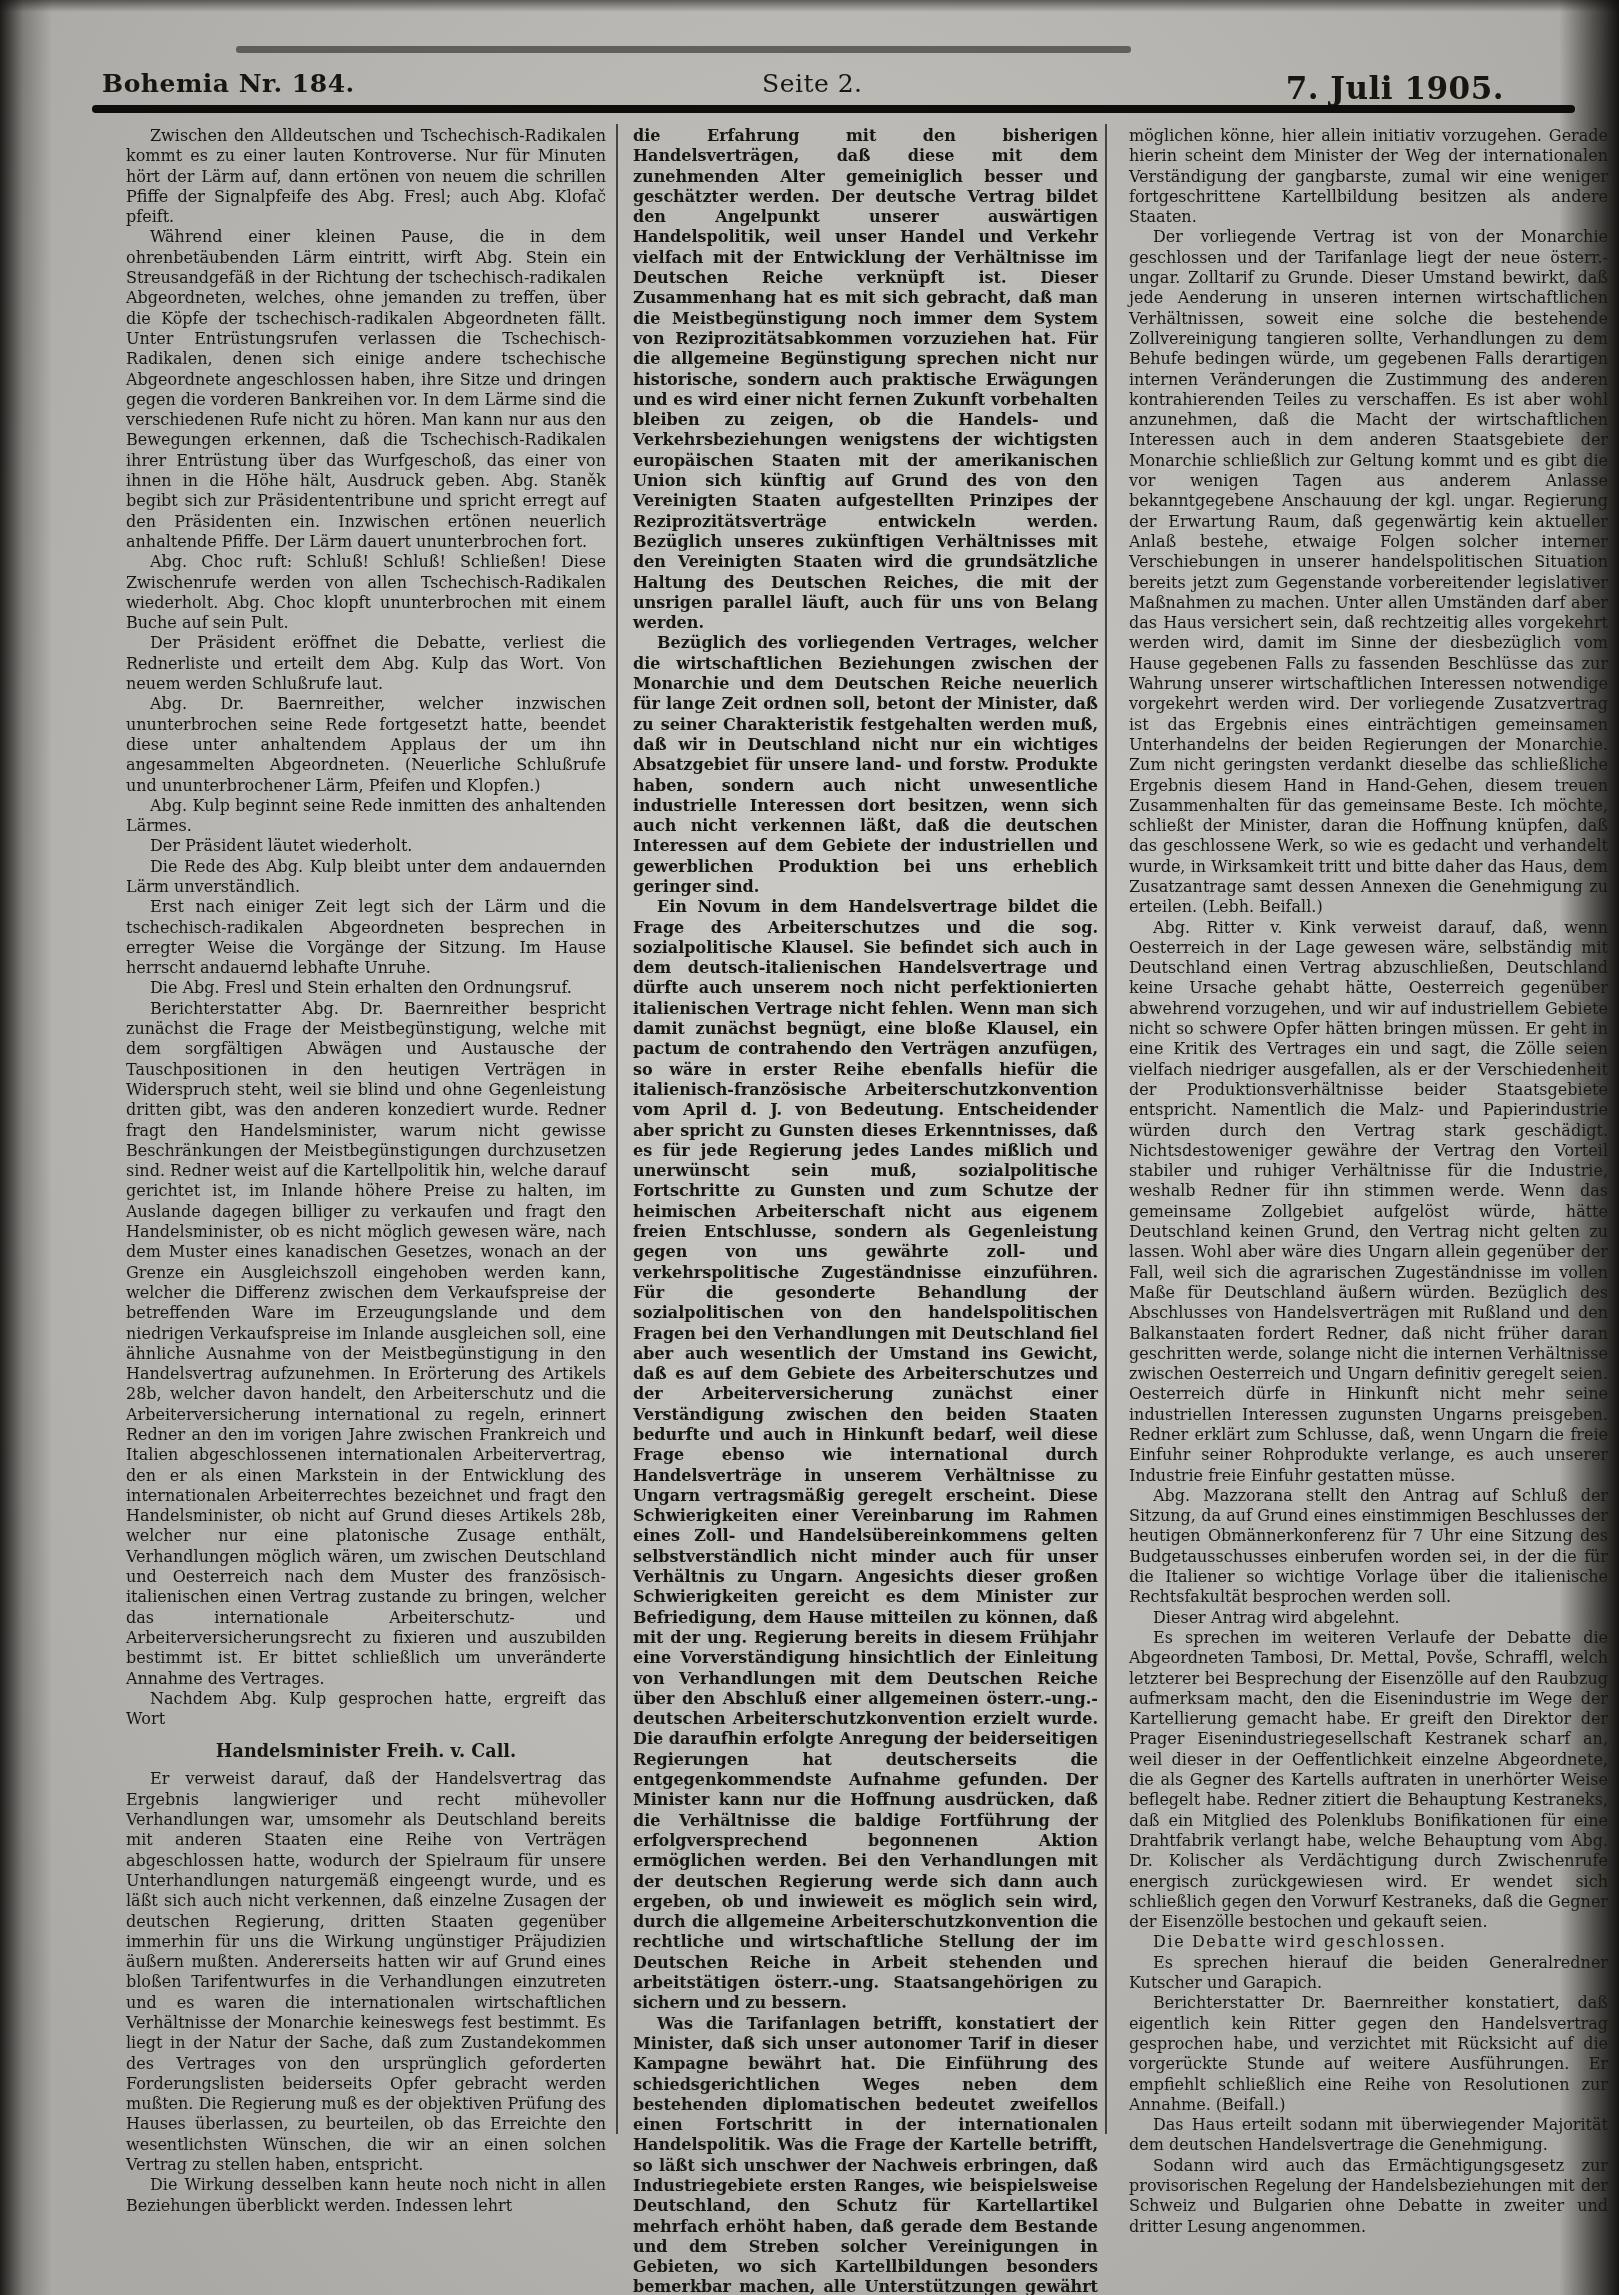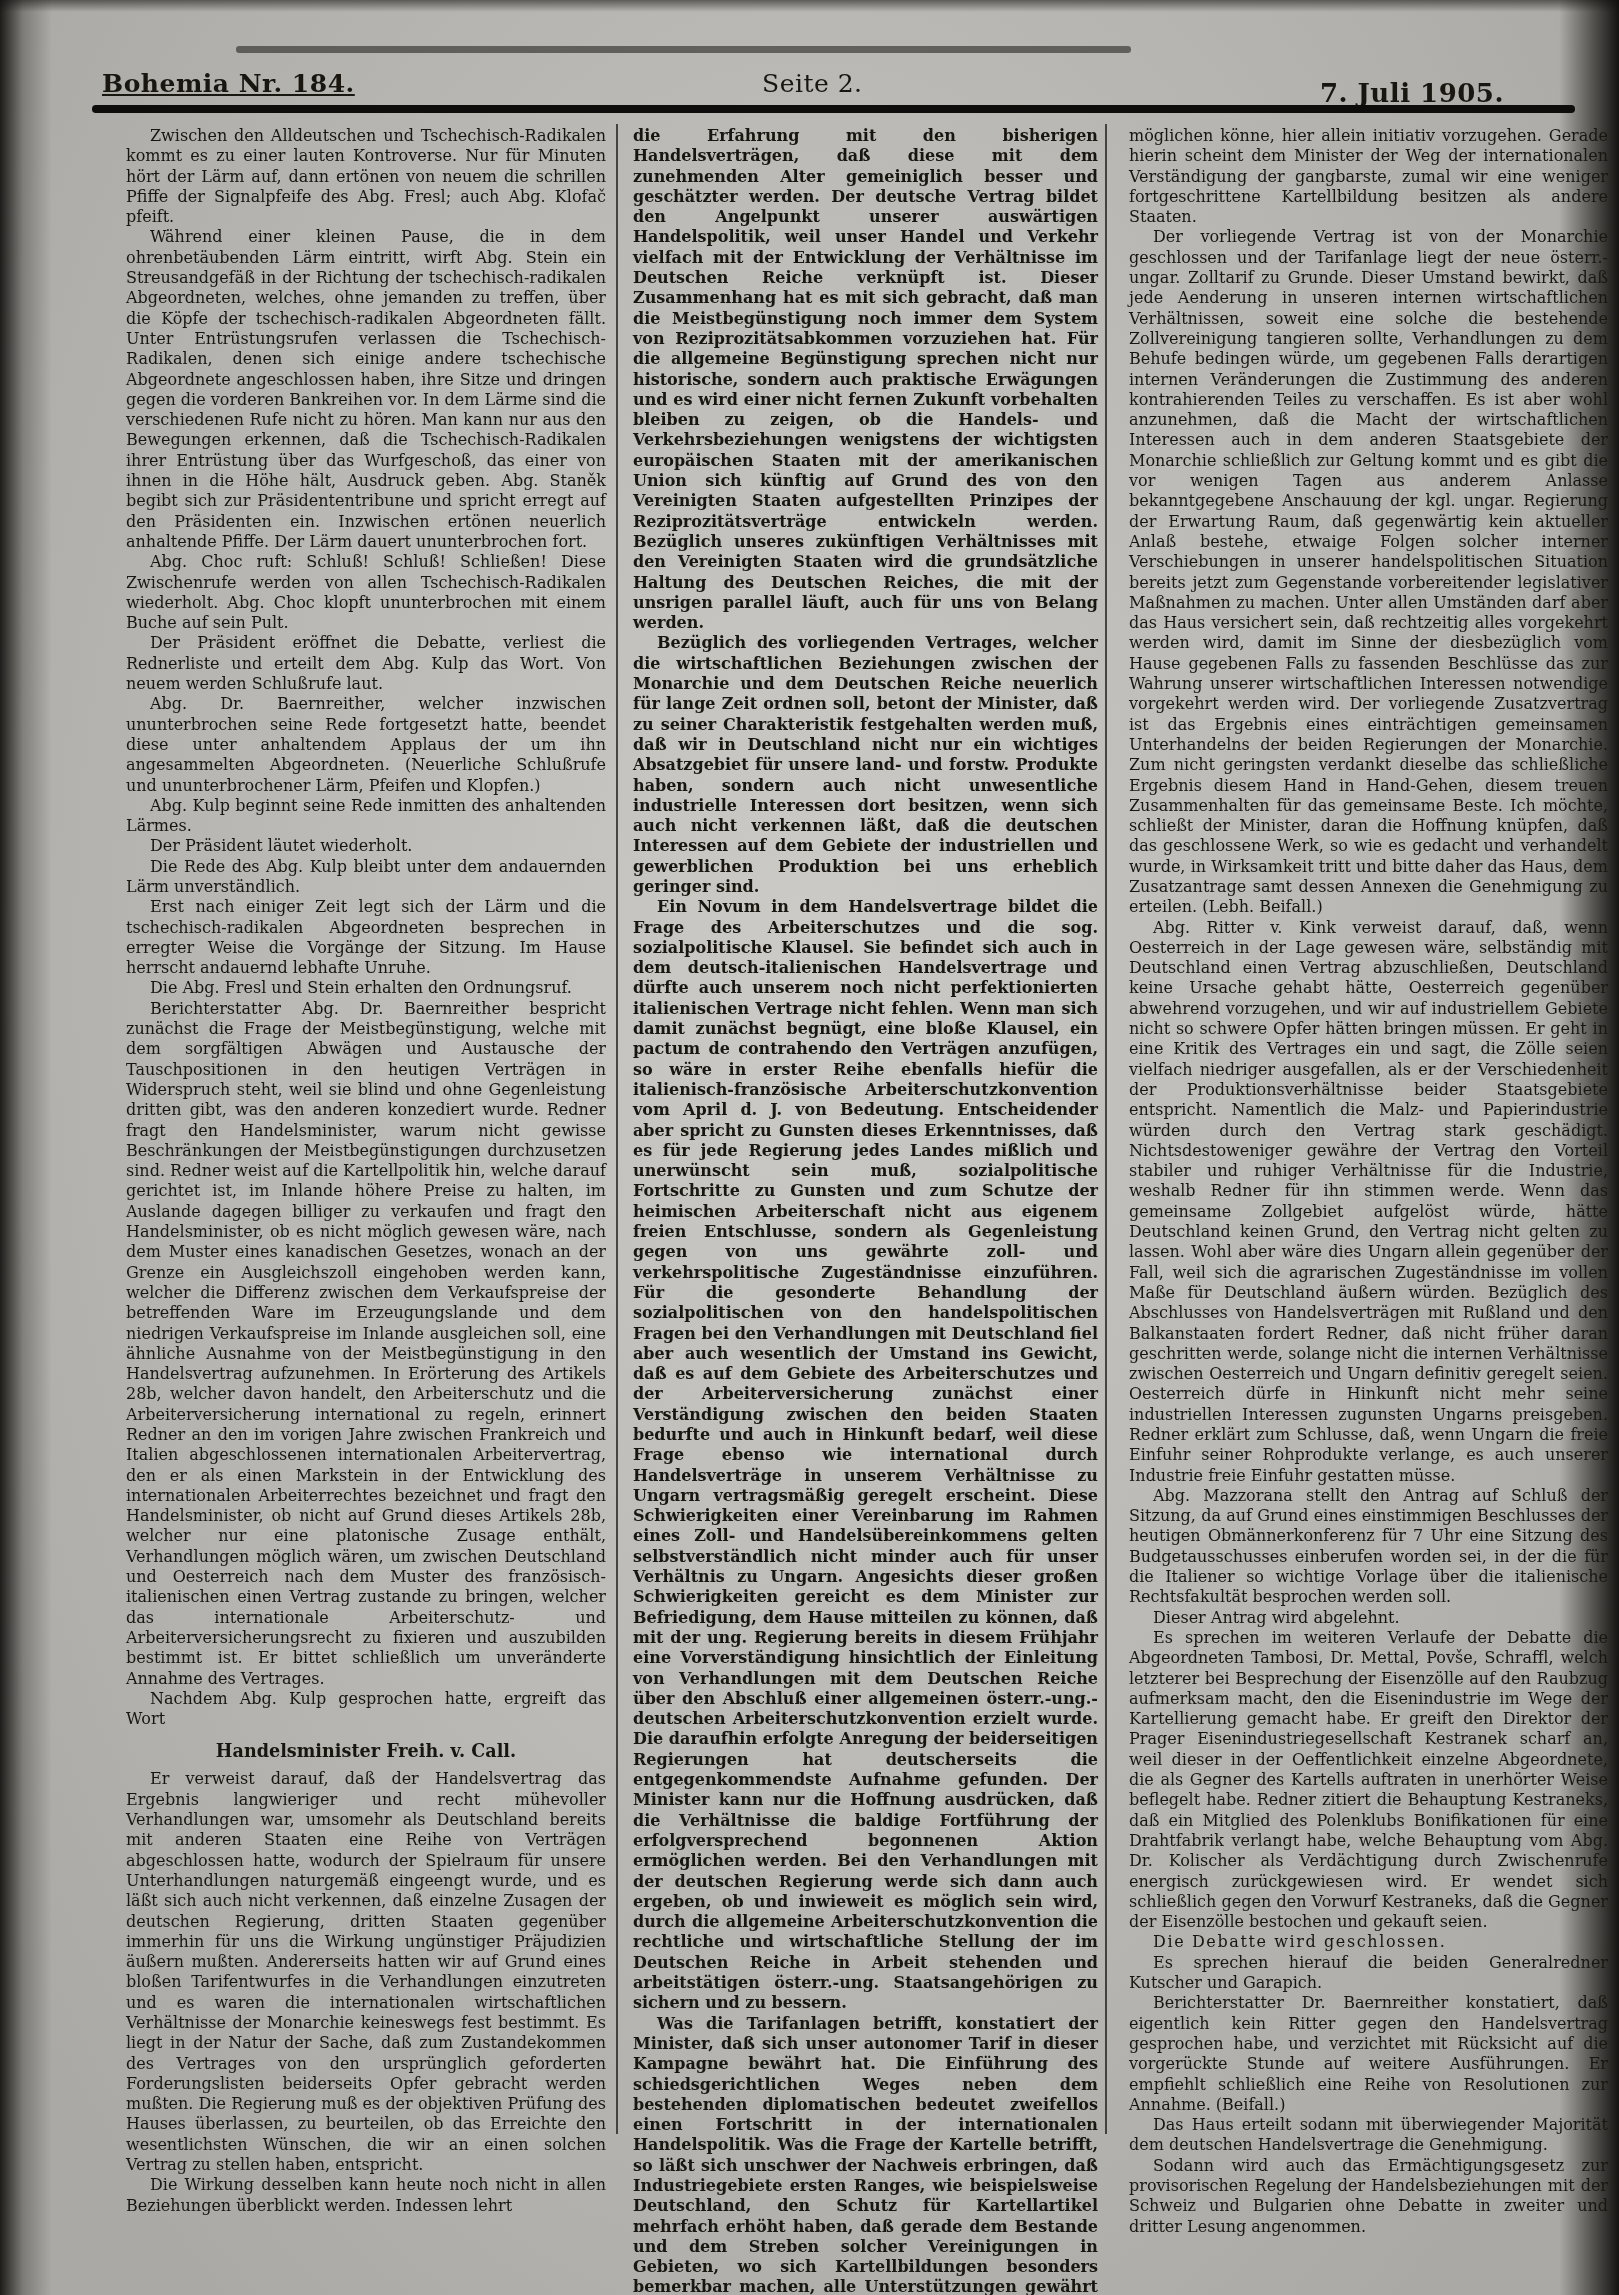--- a/index.html
+++ b/index.html
@@ -9,23 +9,23 @@
     overflow:hidden;
     font-family:"DejaVu Serif", serif;
     color:#191610;
     background:
       linear-gradient(to right, rgba(18,16,14,0.92) 0px, rgba(18,16,14,0.30) 23px, rgba(0,0,0,0) 52px),
       linear-gradient(to left, rgba(12,11,9,0.95) 0px, rgba(12,11,9,0.55) 26px, rgba(0,0,0,0) 60px),
       linear-gradient(to bottom, rgba(20,18,16,0.55) 0px, rgba(0,0,0,0) 12px),
       radial-gradient(ellipse at 50% 42%, rgba(255,255,255,0.10), rgba(0,0,0,0.14) 88%),
       #c7c5c0;
   }
-  .masthead-issue{position:absolute;left:102px;top:69px;font-size:25px;font-weight:bold;letter-spacing:0.5px;text-decoration:underline;}
+  .masthead-issue{position:absolute;left:102px;top:69px;font-size:25px;font-weight:bold;letter-spacing:0.5px;}
   .masthead-page{position:absolute;left:762px;top:69px;font-size:25px;font-weight:normal;letter-spacing:0.5px;}
-  .masthead-date{position:absolute;right:115px;top:78px;font-size:26px;font-weight:bold;letter-spacing:0.5px;}
+  .masthead-date{position:absolute;right:115px;top:70px;font-size:31px;font-weight:bold;letter-spacing:0.5px;}
   .header-rule{position:absolute;left:92px;top:105px;width:1483px;height:8.2px;background:#0e0d0b;border-radius:3.8px;}
   .divider{position:absolute;top:124px;width:1.6px;height:2010px;background:rgba(30,28,24,0.75);}
   .divider-1{left:616px;}
   .divider-2{left:1105px;}
   .col{position:absolute;top:126px;font-size:16px;line-height:20.3px;text-align:justify;}
   .col-1{left:126px;width:480px;}
   .col-2{left:633px;width:465px;font-weight:bold;}
   .col-3{left:1117px;width:479px;margin-left:12px;}
   .col p{margin:0;text-indent:24px;}
   .col p.cont{text-indent:0;}

